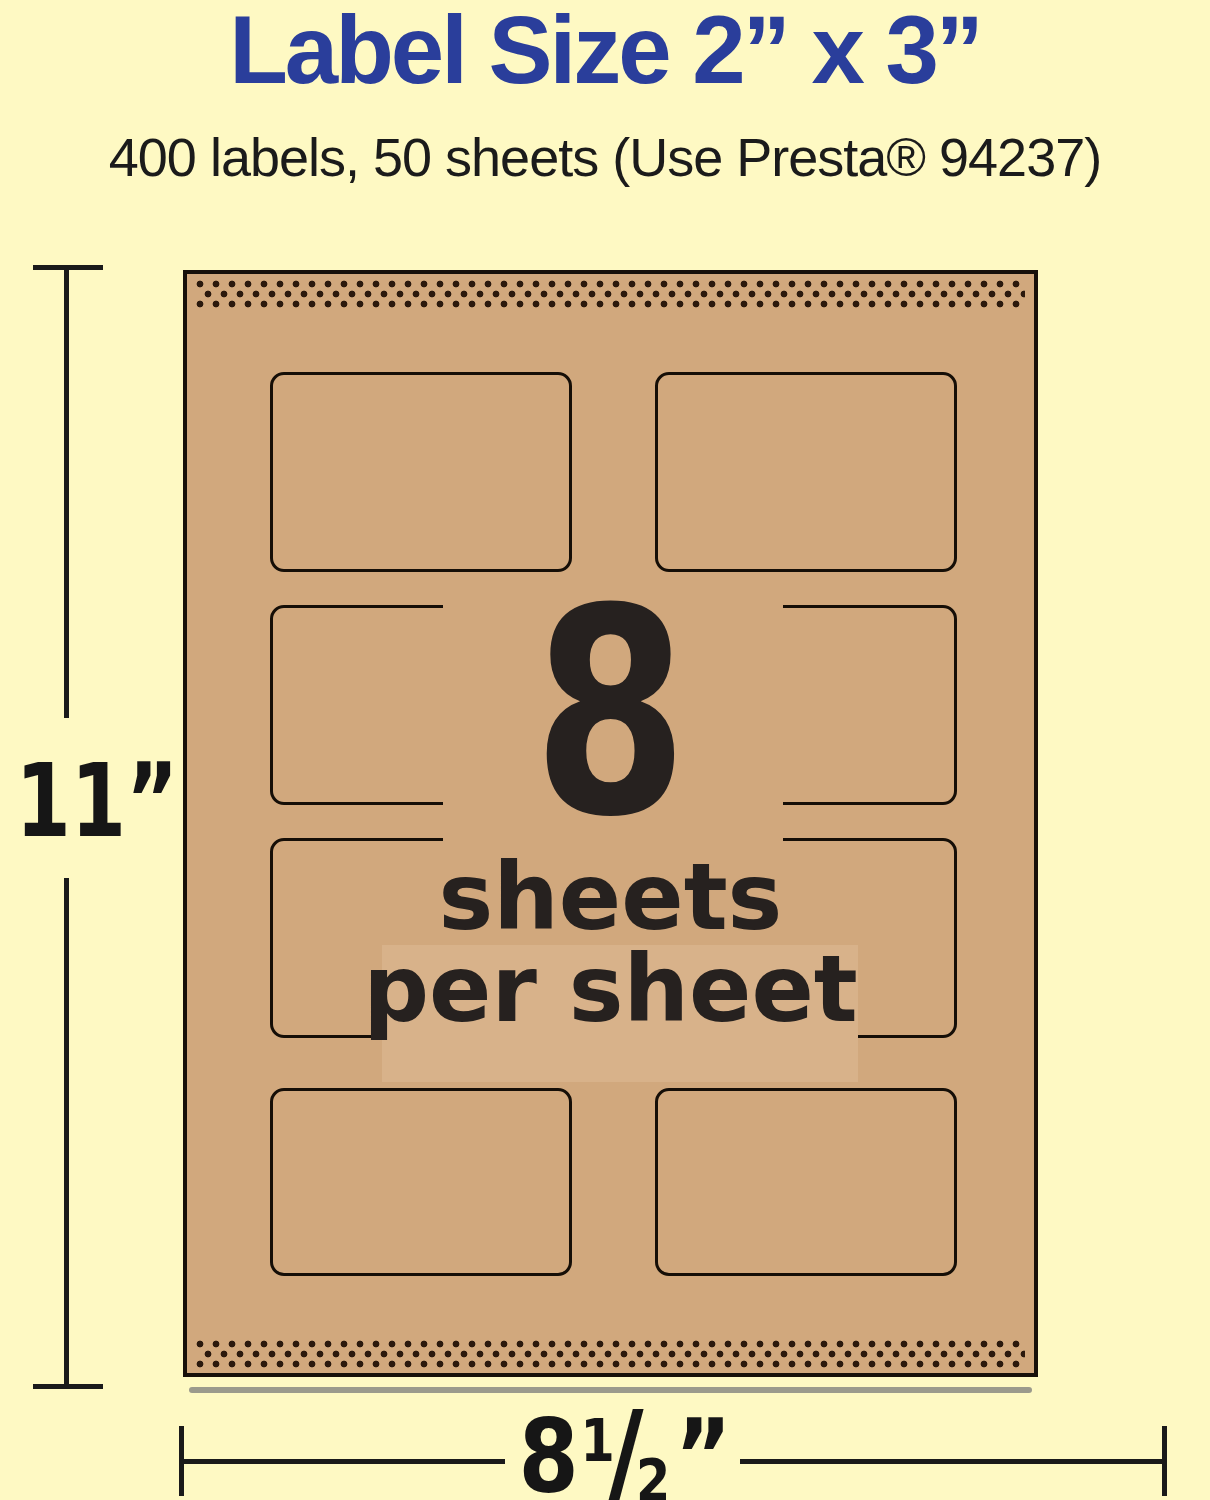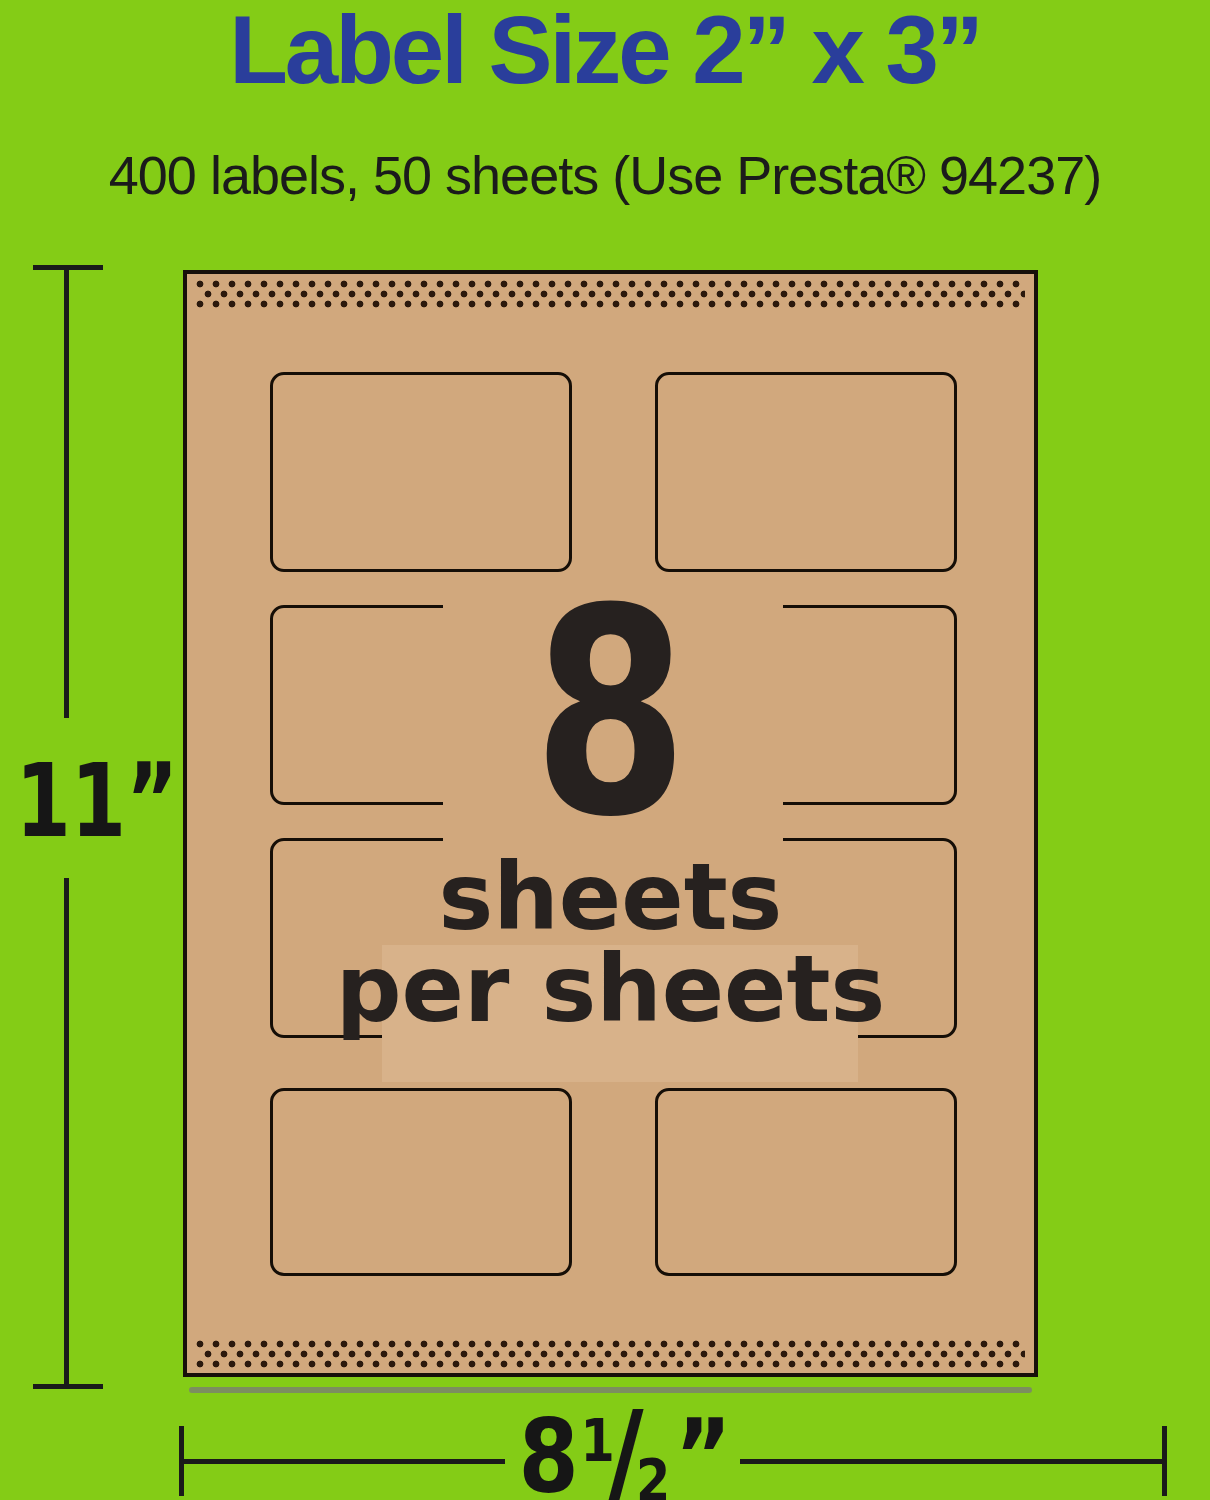--- a/index.html
+++ b/index.html
@@ -1,29 +1,29 @@
 <!DOCTYPE html>
 <html><head>
 <meta charset="utf-8">
 <style>
   html,body{margin:0;padding:0;background:#ffffff;}
   .canvas{
-    position:relative;width:1210px;height:1500px;background:#84cc16;overflow:hidden;
+    position:relative;width:1210px;height:1500px;background:#fef9c3;overflow:hidden;
     font-family:"Liberation Sans",sans-serif;
   }
   
   .title{
     position:absolute;left:0;top:0;width:1210px;text-align:center;
     font-size:96px;font-weight:bold;letter-spacing:-3px;color:#2a3e9b;
     line-height:1.04;white-space:nowrap;
   }
   .subtitle{
     position:absolute;left:0;top:124px;width:1210px;text-align:center;
     font-size:54px;font-weight:normal;letter-spacing:-1px;color:#1b1b1b;
-    line-height:1.25;white-space:nowrap;margin-top:18px;
+    line-height:1.25;white-space:nowrap;
   }
   
   .sheet{
     position:absolute;left:183px;top:270px;width:855px;height:1107px;
     box-sizing:border-box;background:#d1a87d;border:4px solid #17100a;
   }
   .sheet-shadow{
     position:absolute;left:189px;top:1387px;width:843px;height:6px;
     background:#7a7a7a;opacity:.75;border-radius:3px;
   }
@@ -103,21 +103,21 @@
         <div class="label-outline" style="left: 83px; top: 814px; width: 302px; height: 188px;"></div>
         <div class="label-outline" style="left: 468px; top: 814px; width: 302px; height: 188px;"></div>
       </div>
 
     <div class="overlay overlay-upper"></div>
     <div class="overlay overlay-lower"></div>
 
     <div class="center-text">
       <div class="count">8</div>
       <div class="word1">sheets</div>
-      <div class="word2">per sheets</div>
+      <div class="word2">per sheet</div>
     </div>
   </div>
   <div class="sheet-shadow"></div>
 
   <div class="dim vcap-top"></div>
   <div class="dim vline-1"></div>
   <div class="height-label">11”</div>
   <div class="dim vline-2"></div>
   <div class="dim vcap-bottom"></div>
 

